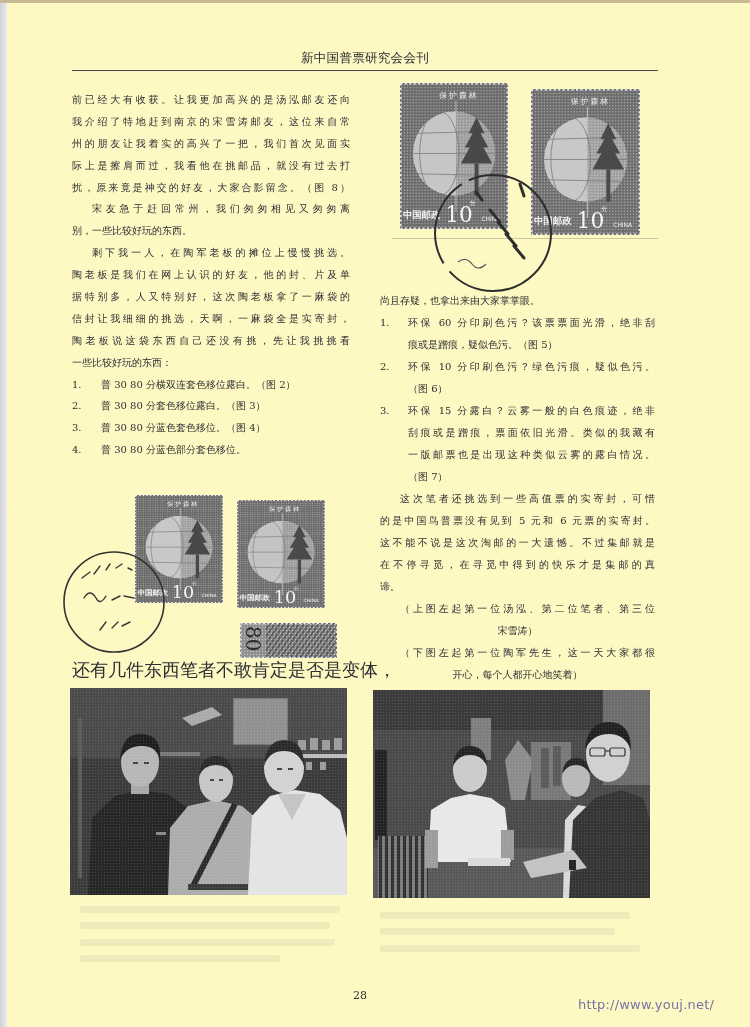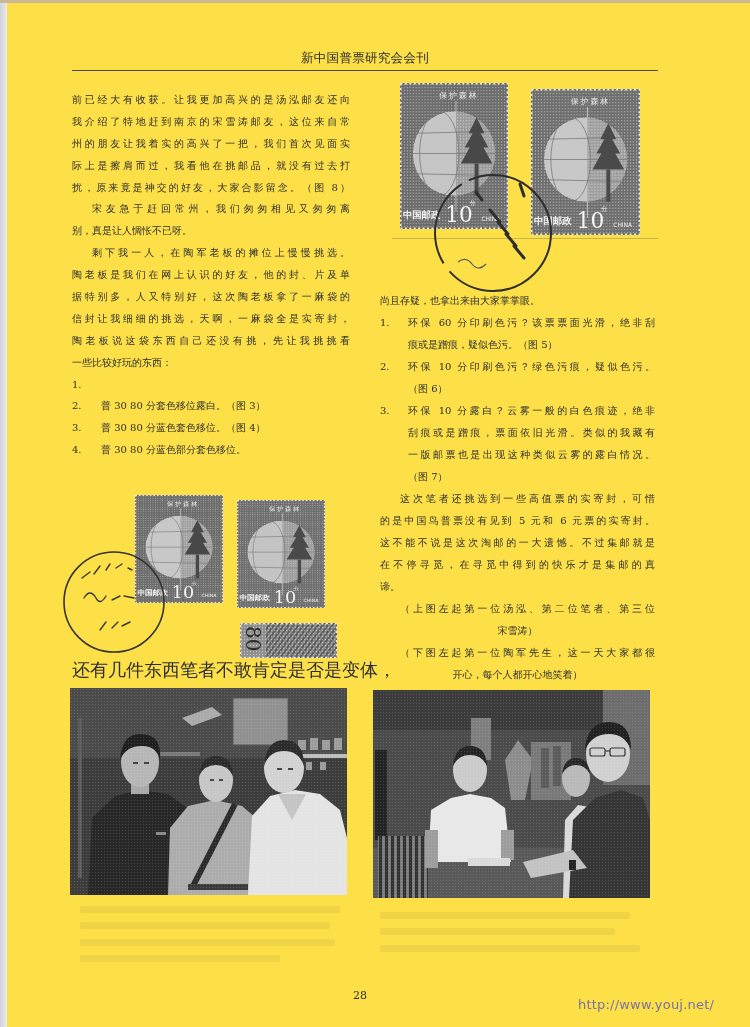--- a/index.html
+++ b/index.html
@@ -1,16 +1,16 @@
 <!DOCTYPE html>
 <html><head>
 <meta charset="utf-8">
 <style>
   html,body{margin:0;padding:0;background:#e9ebf1;}
-  .page{position:relative;width:750px;height:1027px;background:#fde047;overflow:hidden;
+  .page{position:relative;width:750px;height:1027px;background:#fef9c3;overflow:hidden;
         font-family:"DejaVu Serif","Liberation Serif",serif;color:#2d2d33;}
   .abs{position:absolute;}
   .edge-top{left:0;top:0;width:750px;height:3px;background:#c9b896;}
   .edge-left{left:0;top:3px;width:7px;height:1024px;background:linear-gradient(to right,#d2d2d6,#e9ebf1);}
   .title{left:72px;top:49px;width:586px;height:18px;line-height:18px;font-size:12.6px;text-align:center;letter-spacing:0.2px;}
   .rule{left:72px;top:70px;width:586px;height:1px;background:#4a4a4e;}
   .col{position:absolute;font-size:10px;}
   .col.left{line-height:21.9px;}
   .col.right{line-height:22px;}
   .ln{white-space:nowrap;text-align:justify;text-align-last:justify;overflow:visible;}
@@ -65,29 +65,30 @@
   <div class="abs title">新中国普票研究会会刊</div>
   <div class="abs rule"></div>
 
   <div class="col left" style="left:72px;top:89px;width:278px;">
     <div class="ln">前已经大有收获。让我更加高兴的是汤泓邮友还向</div>
     <div class="ln">我介绍了特地赶到南京的宋雪涛邮友，这位来自常</div>
     <div class="ln">州的朋友让我着实的高兴了一把，我们首次见面实</div>
     <div class="ln">际上是擦肩而过，我看他在挑邮品，就没有过去打</div>
     <div class="ln">扰，原来竟是神交的好友，大家合影留念。（图 8）</div>
     <div class="ln indent">宋友急于赶回常州，我们匆匆相见又匆匆离</div>
-    <div class="ln last">别，真是让人惆怅不已呀。</div>
+    <div class="ln last">别，一些比较好玩的东西。</div>
     <div class="ln indent">剩下我一人，在陶军老板的摊位上慢慢挑选。</div>
     <div class="ln">陶老板是我们在网上认识的好友，他的封、片及单</div>
     <div class="ln">据特别多，人又特别好，这次陶老板拿了一麻袋的</div>
     <div class="ln">信封让我细细的挑选，天啊，一麻袋全是实寄封，</div>
     <div class="ln">陶老板说这袋东西自己还没有挑，先让我挑挑看</div>
     <div class="ln last">一些比较好玩的东西：</div>
     <div class="li">
       <span class="num">1.</span>
+      <span class="txt">普 30 80 分横双连套色移位露白。（图 2）</span>
     </div>
     <div class="li">
       <span class="num">2.</span>
       <span class="txt">普 30 80 分套色移位露白。（图 3）</span>
     </div>
     <div class="li">
       <span class="num">3.</span>
       <span class="txt">普 30 80 分蓝色套色移位。（图 4）</span>
     </div>
     <div class="li">
@@ -235,21 +236,21 @@
     <div class="rli">
       <span class="num">2.</span>
       <div class="body">
         <div class="ln">环保 10 分印刷色污？绿色污痕，疑似色污。</div>
         <div class="ln last">（图 6）</div>
       </div>
     </div>
     <div class="rli">
       <span class="num">3.</span>
       <div class="body">
-        <div class="ln">环保 10 分露白？云雾一般的白色痕迹，绝非</div>
+        <div class="ln">环保 15 分露白？云雾一般的白色痕迹，绝非</div>
         <div class="ln">刮痕或是蹭痕，票面依旧光滑。类似的我藏有</div>
         <div class="ln">一版邮票也是出现这种类似云雾的露白情况。</div>
         <div class="ln last">（图 7）</div>
       </div>
     </div>
 
     <div class="ln indent">这次笔者还挑选到一些高值票的实寄封，可惜</div>
     <div class="ln">的是中国鸟普票没有见到 5 元和 6 元票的实寄封。</div>
     <div class="ln">这不能不说是这次淘邮的一大遗憾。不过集邮就是</div>
     <div class="ln">在不停寻觅，在寻觅中得到的快乐才是集邮的真</div>

